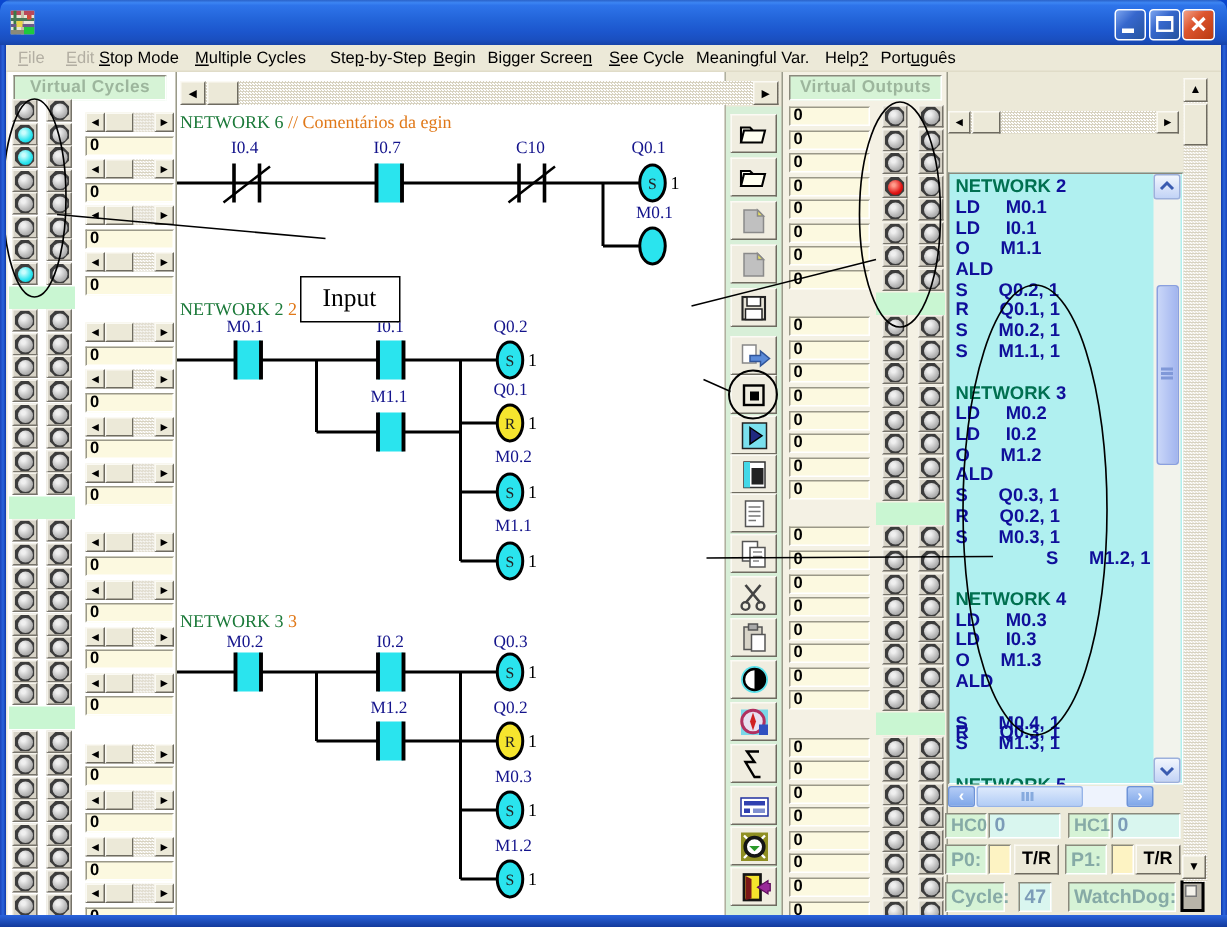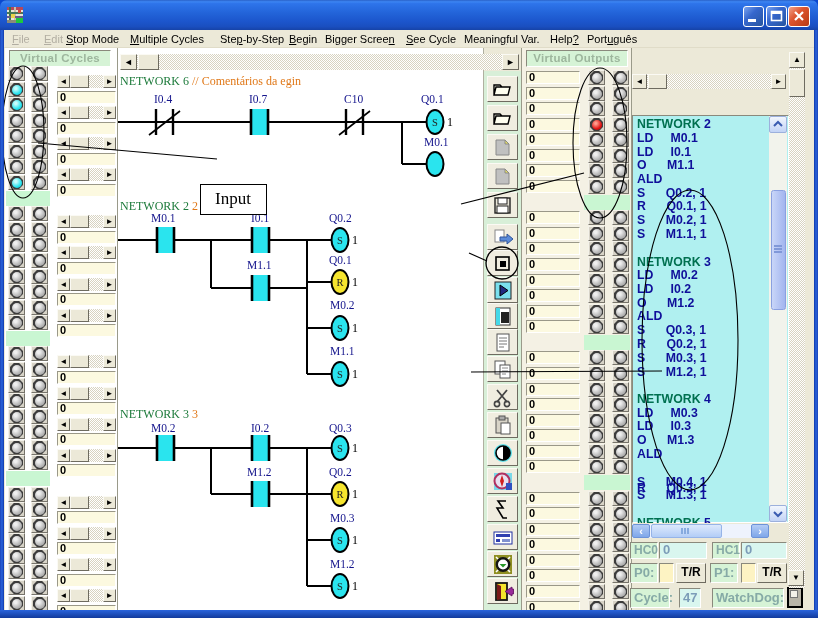--- a/index.html
+++ b/index.html
@@ -1103,21 +1103,21 @@
       <div class="ilx" style="top:96px;">S&nbsp;&nbsp;&nbsp;&nbsp;&nbsp;&nbsp;M0.2, 1</div>
       <div class="ilx" style="top:110px;">S&nbsp;&nbsp;&nbsp;&nbsp;&nbsp;&nbsp;M1.1, 1</div>
       <div class="ilx" style="top:138px;color:#007050;">NETWORK <span style="color:#0f0f9a">3</span></div>
       <div class="ilx" style="top:151px;">LD&nbsp;&nbsp;&nbsp;&nbsp;&nbsp;M0.2</div>
       <div class="ilx" style="top:165px;">LD&nbsp;&nbsp;&nbsp;&nbsp;&nbsp;I0.2</div>
       <div class="ilx" style="top:179px;">O&nbsp;&nbsp;&nbsp;&nbsp;&nbsp;&nbsp;M1.2</div>
       <div class="ilx" style="top:192px;">ALD&nbsp;&nbsp;&nbsp;&nbsp;</div>
       <div class="ilx" style="top:206px;">S&nbsp;&nbsp;&nbsp;&nbsp;&nbsp;&nbsp;Q0.3, 1</div>
       <div class="ilx" style="top:220px;">R&nbsp;&nbsp;&nbsp;&nbsp;&nbsp;&nbsp;Q0.2, 1</div>
       <div class="ilx" style="top:234px;">S&nbsp;&nbsp;&nbsp;&nbsp;&nbsp;&nbsp;M0.3, 1</div>
-      <div class="ilx" style="top:248px;">S&nbsp;&nbsp;&nbsp;&nbsp;&nbsp;&nbsp;M1.2, 1</div>
+      <div class="ilx" style="top:248px;text-align:right;">S&nbsp;&nbsp;&nbsp;&nbsp;&nbsp;&nbsp;M1.2, 1</div>
       <div class="ilx" style="top:275px;color:#007050;">NETWORK <span style="color:#0f0f9a">4</span></div>
       <div class="ilx" style="top:289px;">LD&nbsp;&nbsp;&nbsp;&nbsp;&nbsp;M0.3</div>
       <div class="ilx" style="top:302px;">LD&nbsp;&nbsp;&nbsp;&nbsp;&nbsp;I0.3</div>
       <div class="ilx" style="top:316px;">O&nbsp;&nbsp;&nbsp;&nbsp;&nbsp;&nbsp;M1.3</div>
       <div class="ilx" style="top:330px;">ALD&nbsp;&nbsp;&nbsp;&nbsp;</div>
       <div class="ilx" style="top:364px;">R&nbsp;&nbsp;&nbsp;&nbsp;&nbsp;&nbsp;Q0.3, 1</div>
       <div class="ilx" style="top:358px;">S&nbsp;&nbsp;&nbsp;&nbsp;&nbsp;&nbsp;M0.4, 1</div>
       <div class="ilx" style="top:371px;">S&nbsp;&nbsp;&nbsp;&nbsp;&nbsp;&nbsp;M1.3, 1</div>
       <div class="ilx" style="top:399px;color:#007050;">NETWORK <span style="color:#0f0f9a">5</span></div>
     </div>

